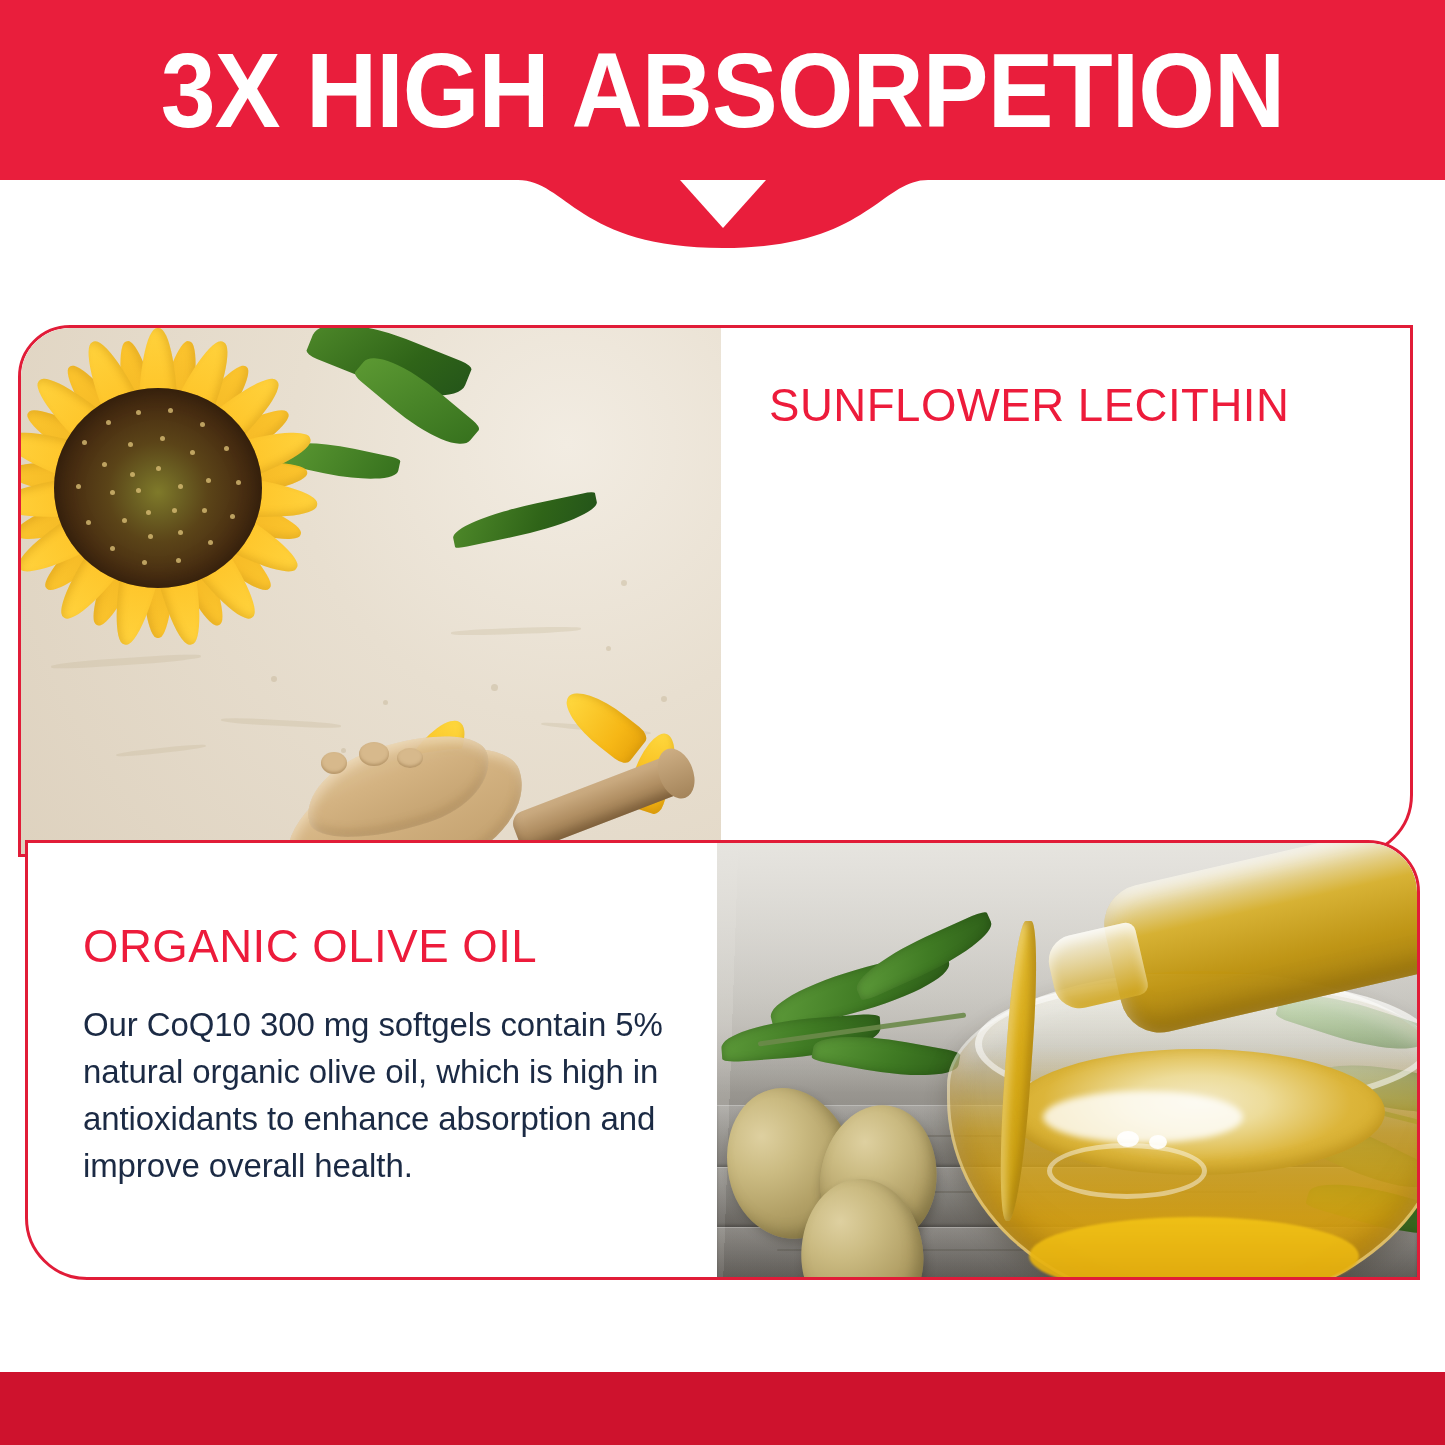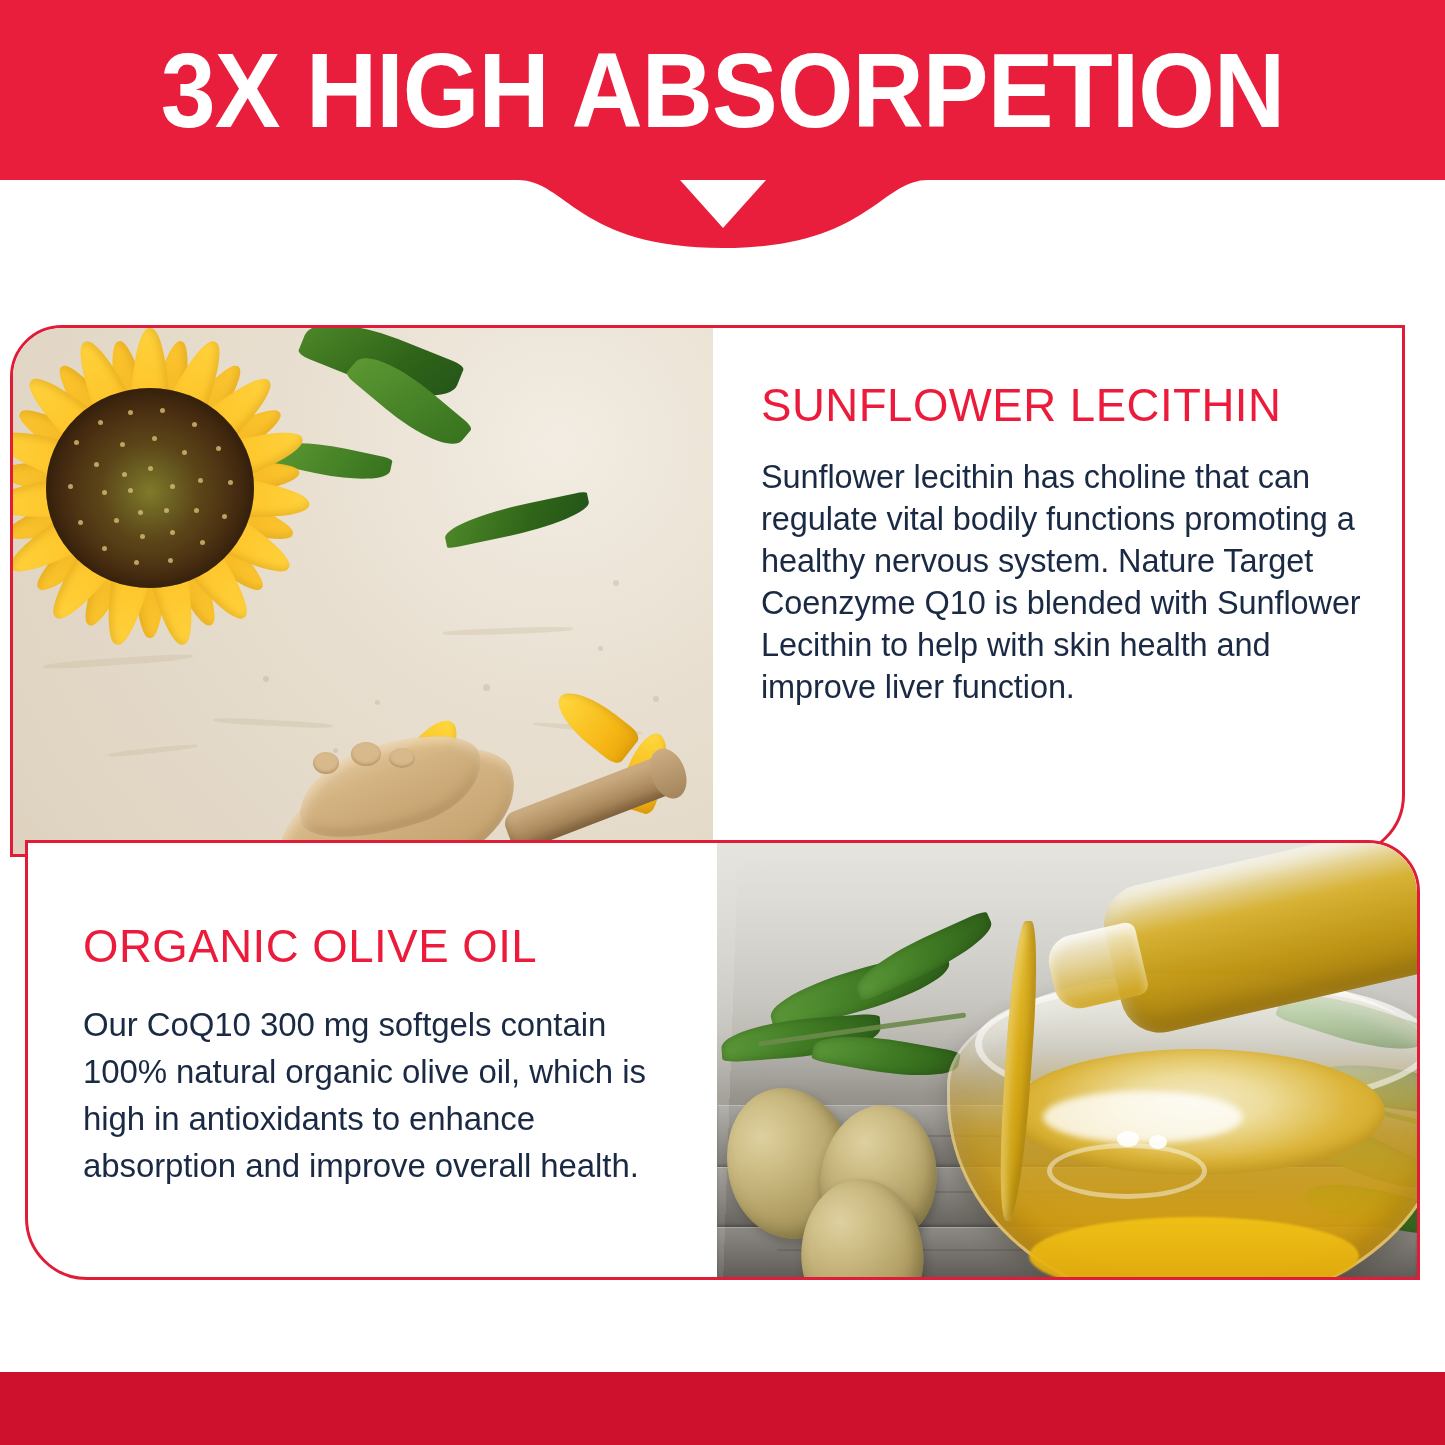--- a/index.html
+++ b/index.html
@@ -22,21 +22,21 @@
     font-weight:bold;
     letter-spacing:-1px;
     transform:scaleX(0.93);
     transform-origin:50% 50%;
     white-space:nowrap;
     font-family:"Liberation Sans","DejaVu Sans",sans-serif;
   }
 
   
   .card{position:absolute;box-sizing:border-box;border:3px solid #E11C38;background:#ffffff;overflow:hidden;}
-  .card-1{left:10px;top:325px;width:1395px;height:532px;
+  .card-1{left:18px;top:325px;width:1395px;height:532px;
           border-radius:52px 0 62px 0;}
   .card-2{left:25px;top:840px;width:1395px;height:440px;
           border-radius:0 52px 0 62px;padding-left:20px;}
 
   .card-photo{position:absolute;top:0;height:100%;overflow:hidden;}
   .photo-1{left:0;width:700px;border-radius:49px 0 0 0;}
   .photo-2{right:0;width:700px;border-radius:0 49px 0 0;}
 
   .card-text{position:absolute;top:0;height:100%;box-sizing:border-box;}
   .text-1{left:700px;width:692px;padding:52px 40px 0 48px;}
@@ -297,29 +297,28 @@
       <div class="powder-pile" style="left:282px;top:416px;width:190px;height:86px;transform:rotate(-18deg);opacity:.95;"></div>
       <div class="powder-crumb" style="left:300px;top:424px;width:26px;height:22px;"></div>
       <div class="powder-crumb" style="left:338px;top:414px;width:30px;height:24px;"></div>
       <div class="powder-crumb" style="left:376px;top:420px;width:26px;height:20px;"></div>
 
     </div>
   </div>
 
   <div class="card-text text-1">
     <div class="card-heading">SUNFLOWER LECITHIN</div>
-    <div class="card-body">Sunflower lecithin has choline that can regulate vital bodily functions promoting a healthy nervous system. Nature Target Coenzyme Q10 is blended with Sunflower Lecithin to help with skin health and improve liver function.</div>
   </div>
 </div>
 
 <div class="card card-2">
 
   <div class="card-text text-2">
     <div class="card-heading">ORGANIC OLIVE OIL</div>
-    <div class="card-body">Our CoQ10 300 mg softgels contain 100% natural organic olive oil, which is high in antioxidants to enhance absorption and improve overall health.</div>
+    <div class="card-body">Our CoQ10 300 mg softgels contain 5% natural organic olive oil, which is high in antioxidants to enhance absorption and improve overall health.</div>
   </div>
 
   <div class="card-photo photo-2">
     <div class="scene">
       <div class="wood-bg"></div>
       <div class="plank" style="top:262px;height:62px;"></div>
       <div class="plank" style="top:324px;height:60px;"></div>
       <div class="plank" style="top:384px;height:56px;"></div>
       <div class="wood-grain" style="left:20px;top:292px;width:300px;"></div>
       <div class="wood-grain" style="left:120px;top:348px;width:420px;"></div>

